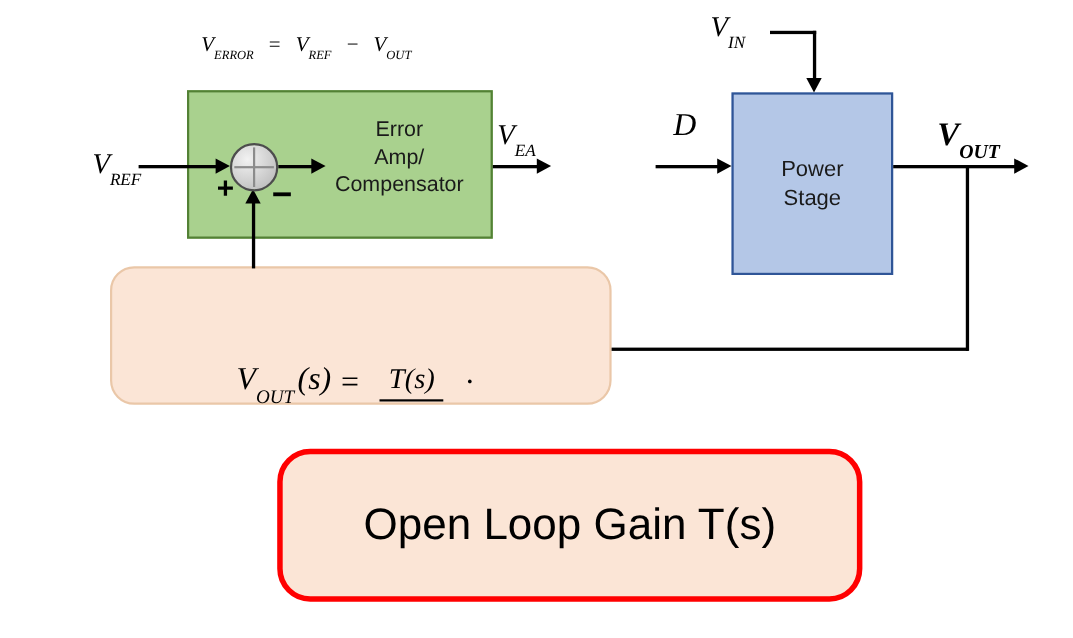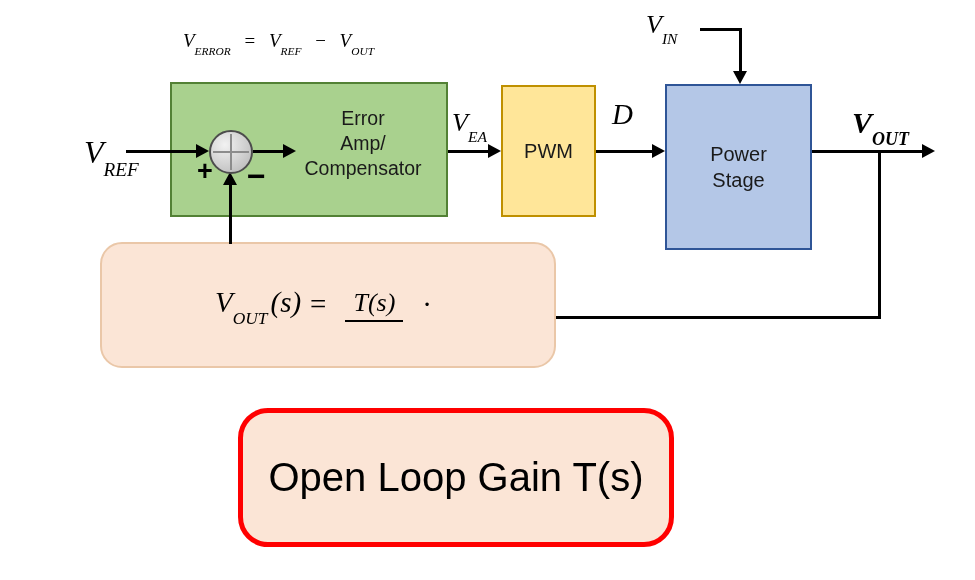--- a/index.html
+++ b/index.html
@@ -13,44 +13,44 @@
   body{background:#fff;font-family:"Liberation Sans",sans-serif;}
   .canvas{position:relative;width:975px;height:580px;background:#fff;overflow:hidden;}
 
   
   .math{font-family:"Liberation Serif","DejaVu Serif",serif;font-style:italic;color:#000;position:absolute;white-space:nowrap;}
   .math sub{font-size:60%;font-style:italic;position:relative;top:0.28em;}
   .math .op{font-style:normal;margin:0 9px;}
   .group{white-space:nowrap;}
 
   .top-formula{left:183px;top:30px;font-size:19px;}
-  .vref-label{left:84px;top:134px;font-size:32px;}
+  .vref-label{left:84px;top:134px;font-size:26px;}
   .vea-label{left:452px;top:108px;font-size:26px;}
   .d-label{left:612px;top:98px;font-size:29px;}
   .vin-label{left:646px;top:10px;font-size:26px;}
   .vout-label{left:852px;top:106px;font-size:30px;font-weight:bold;}
 
   
   .block{position:absolute;display:flex;align-items:center;justify-content:center;text-align:center;}
   .green-box{left:170px;top:82px;width:278px;height:135px;background:var(--green-fill);border:2px solid var(--green-border);}
   .yellow-box{left:501px;top:85px;width:95px;height:132px;background:var(--yellow-fill);border:2px solid var(--yellow-border);}
   .blue-box{left:665px;top:84px;width:147px;height:166px;background:var(--blue-fill);border:2px solid var(--blue-border);}
   .block-text{font-size:20px;color:#1a1a1a;line-height:26px;}
   .error-label{position:absolute;left:278px;top:106px;width:170px;text-align:center;font-size:19.5px;line-height:25px;color:#1a1a1a;}
 
   
-  .formula-box{left:100px;top:242px;width:456px;height:126px;background:var(--peach-fill);border:2px solid var(--peach-border);border-radius:22px;}
+  .formula-box{left:100px;top:242px;width:456px;height:126px;background:var(--peach-fill);border:2px solid var(--peach-border);border-radius:22px;align-items:flex-end;}
   .formula{position:static;display:flex;align-items:center;font-size:29px;}
   .formula .arg{margin-left:3px;}
   .frac{display:inline-flex;flex-direction:column;align-items:center;margin:0 10px;font-size:26px;line-height:1.15;}
   .frac .num{padding:0 8px 3px;border-bottom:2.5px solid #000;}
   .frac .den{padding-top:3px;}
 
   
-  .openloop-box{left:238px;top:408px;width:436px;height:139px;background:var(--peach-fill);border:5px solid var(--red-border);border-radius:30px;text-align:right;}
+  .openloop-box{left:252px;top:408px;width:532px;height:139px;background:var(--peach-fill);border:5px solid var(--red-border);border-radius:30px;text-align:right;}
   .openloop-text{font-size:40px;color:#000;}
 
   
   .hline{position:absolute;height:3px;background:var(--line-color);}
   .vline{position:absolute;width:3px;background:var(--line-color);}
   .arrow{position:absolute;width:0;height:0;}
   .a-right{border-top:7px solid transparent;border-bottom:7px solid transparent;border-left:13px solid var(--line-color);}
   .a-up{border-left:7px solid transparent;border-right:7px solid transparent;border-bottom:13px solid var(--line-color);}
   .a-down{border-left:7px solid transparent;border-right:7px solid transparent;border-top:13px solid var(--line-color);}
 
@@ -75,23 +75,20 @@
   .sign-plus{left:197px;top:158px;font-size:27px;}
   .sign-minus{left:247px;top:160px;font-size:32px;}
 </style>
 </head>
 <body>
 
 <div class="canvas">
 
   <div class="block green-box"></div>
 
-  <div class="block yellow-box">
-    <span class="block-text">PWM</span>
-  </div>
 
   <div class="block blue-box">
     <div class="block-text">
       <div>Power</div>
       <div>Stage</div>
     </div>
   </div>
 
   <div class="block formula-box">
     <div class="math formula">

